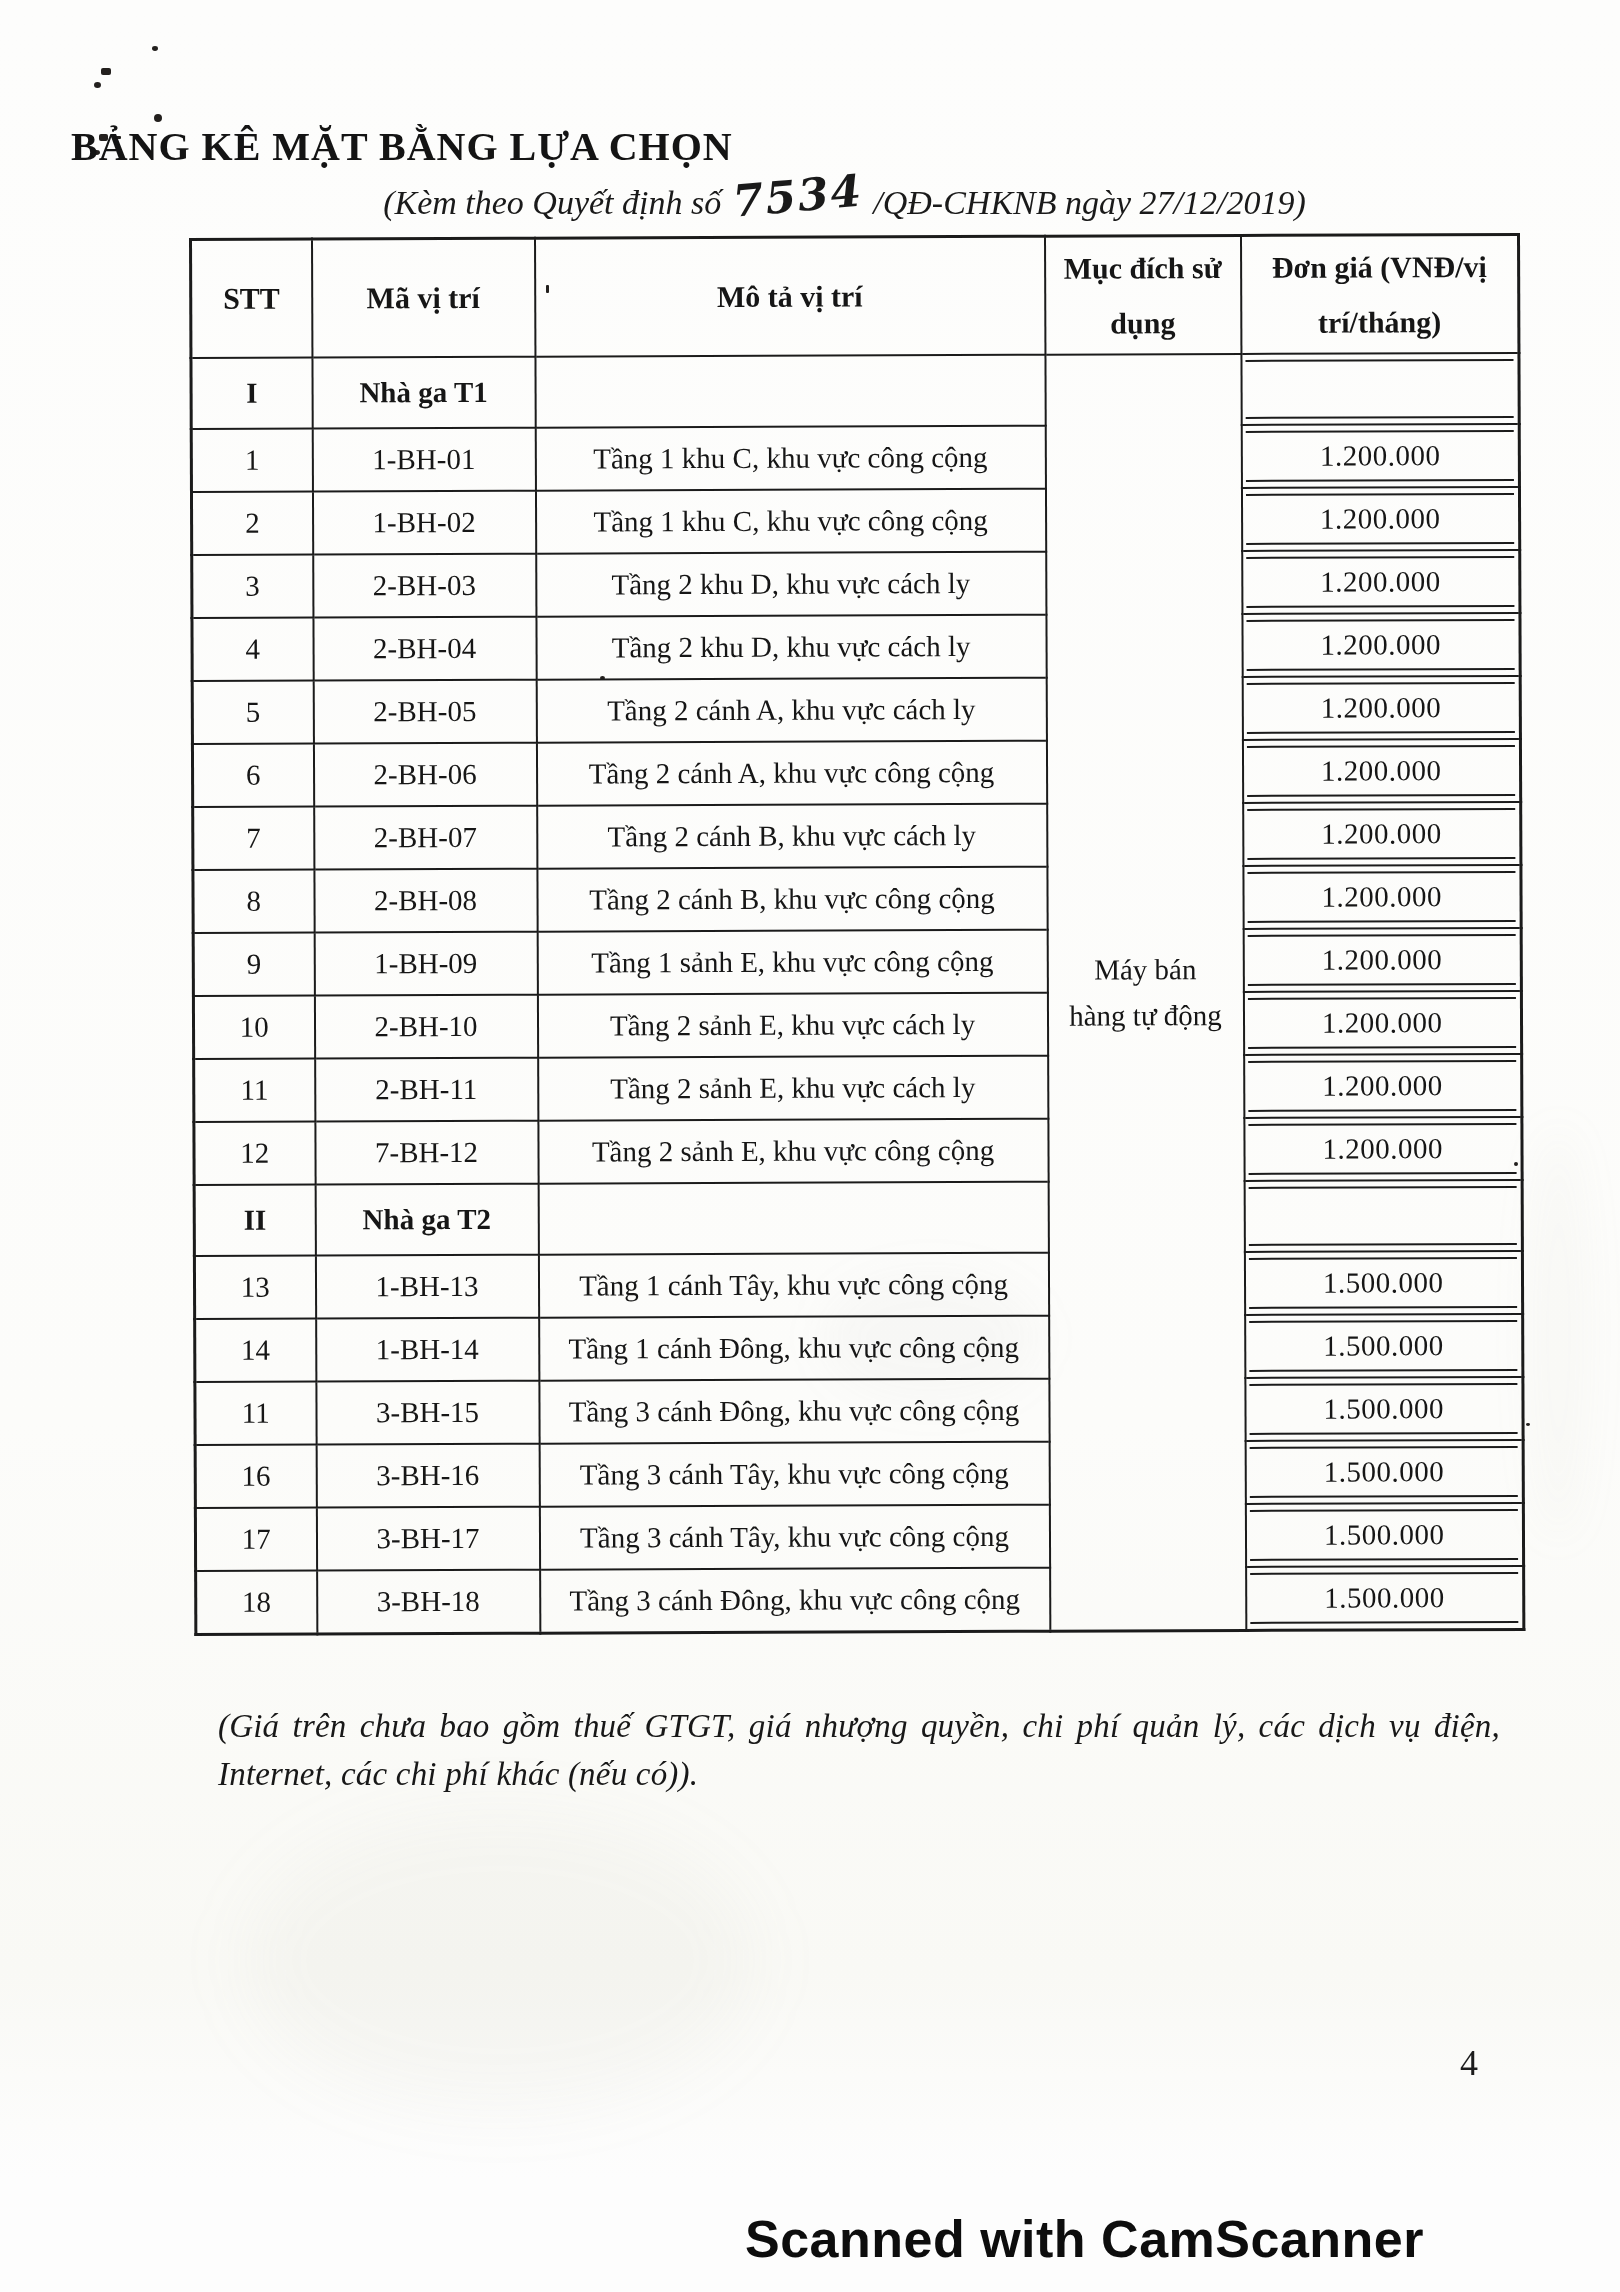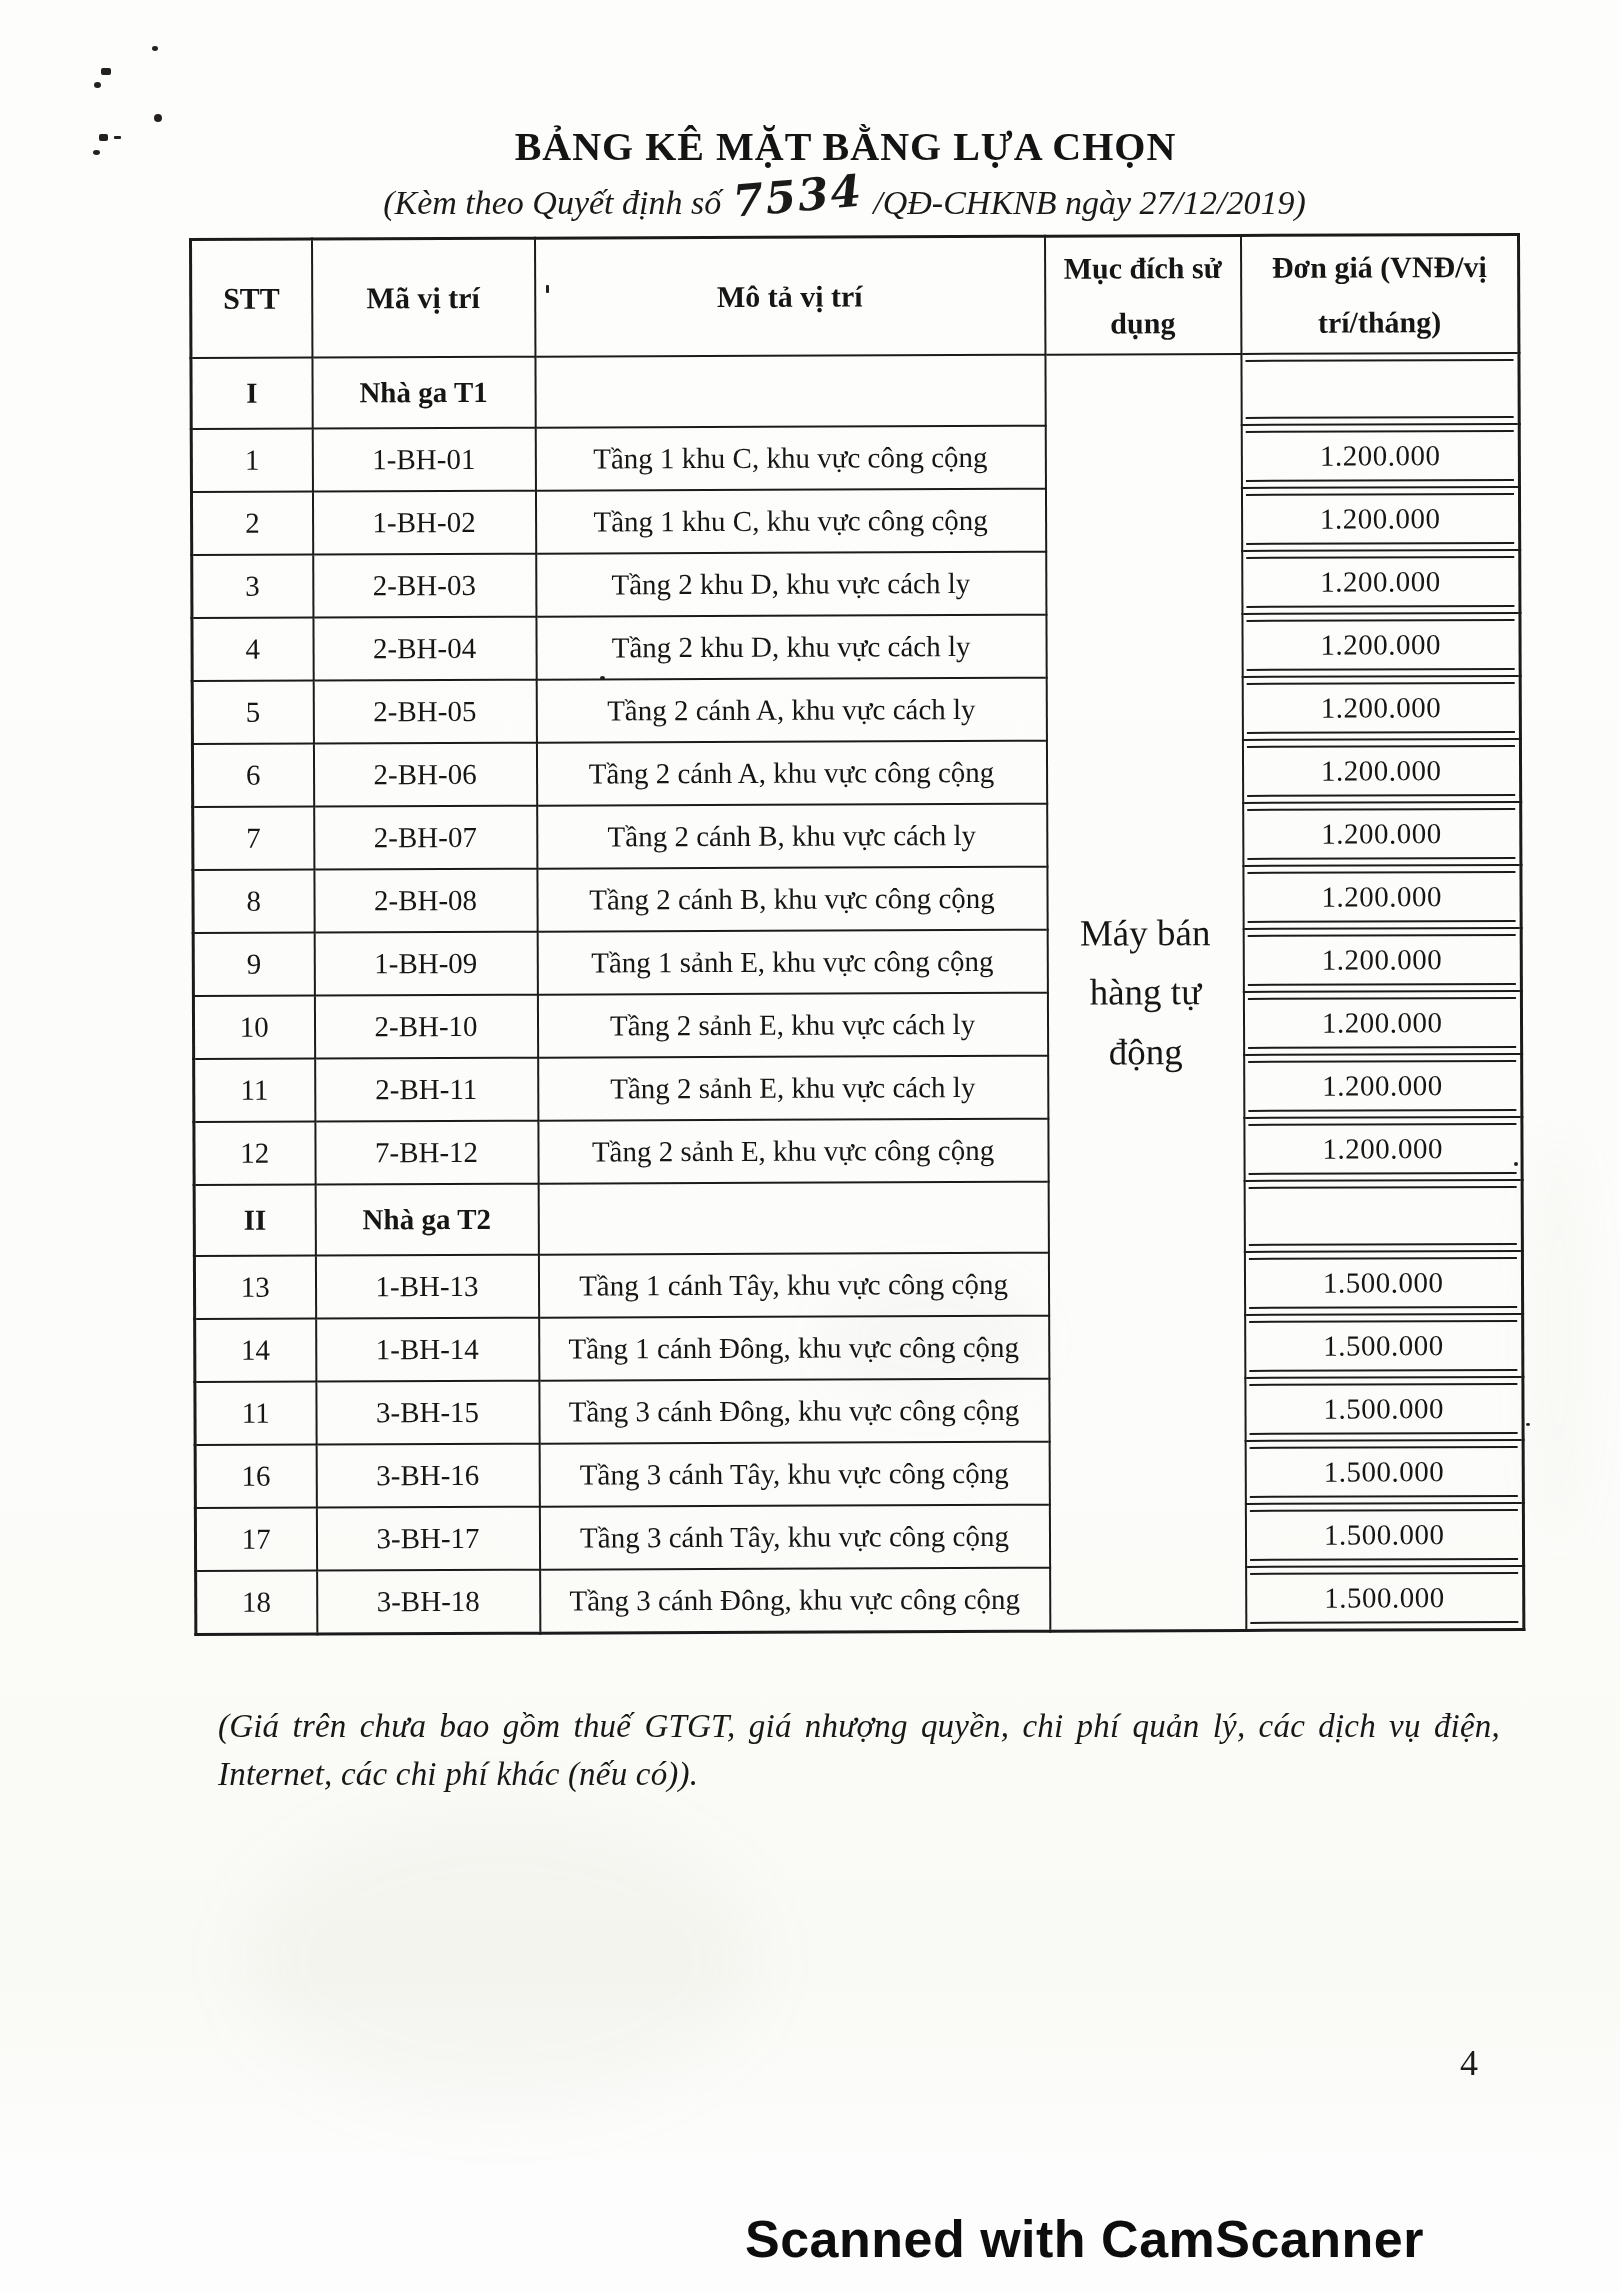--- a/index.html
+++ b/index.html
@@ -9,21 +9,21 @@
     margin:0 auto;
     background:#fdfdfc;
     background-image:linear-gradient(180deg,#fdfdfc 0%,#fcfcfa 62%,#f9f9f5 86%,#fdfdfd 95%);
     font-family:"Liberation Serif", serif;
     color:#161616;
     overflow:hidden;
   }
   
   .doc-title{
     position:absolute;top:123px;left:0;right:0;
-    text-align:center;padding-left:71px;
+    padding-left:71px;
     font-size:40px;font-weight:bold;letter-spacing:1px;
     color:#141414;
   }
   .doc-subtitle{
     position:absolute;top:173px;left:0;right:0;
     text-align:center;padding-left:69px;
     font-size:34px;font-style:italic;
     color:#1a1a1a;white-space:nowrap;
   }
   .handwritten{
@@ -61,21 +61,21 @@
   tr.data-row td{height:61px;}
   tr.section-row td{height:69px;}
   tr.section-row td.cell-stt,
   tr.section-row td.cell-code{font-weight:bold;}
   td.purpose-cell{
     border-top:none;border-bottom:2.9px solid #1b1b1b;
     vertical-align:middle;
   }
   .purpose-text{
     width:157px;margin:0 auto;
-    font-size:37px;line-height:1.6;text-align:center;
+    font-size:29px;line-height:1.6;text-align:center;
   }
   td.price-cell{
     border-top:none;border-bottom:none;
     padding:0;
   }
   .price-box{
     margin:2.9px 0;height:47px;
     border-top:2.9px solid #1b1b1b;
     border-bottom:2.9px solid #1b1b1b;
     display:flex;align-items:center;justify-content:center;

